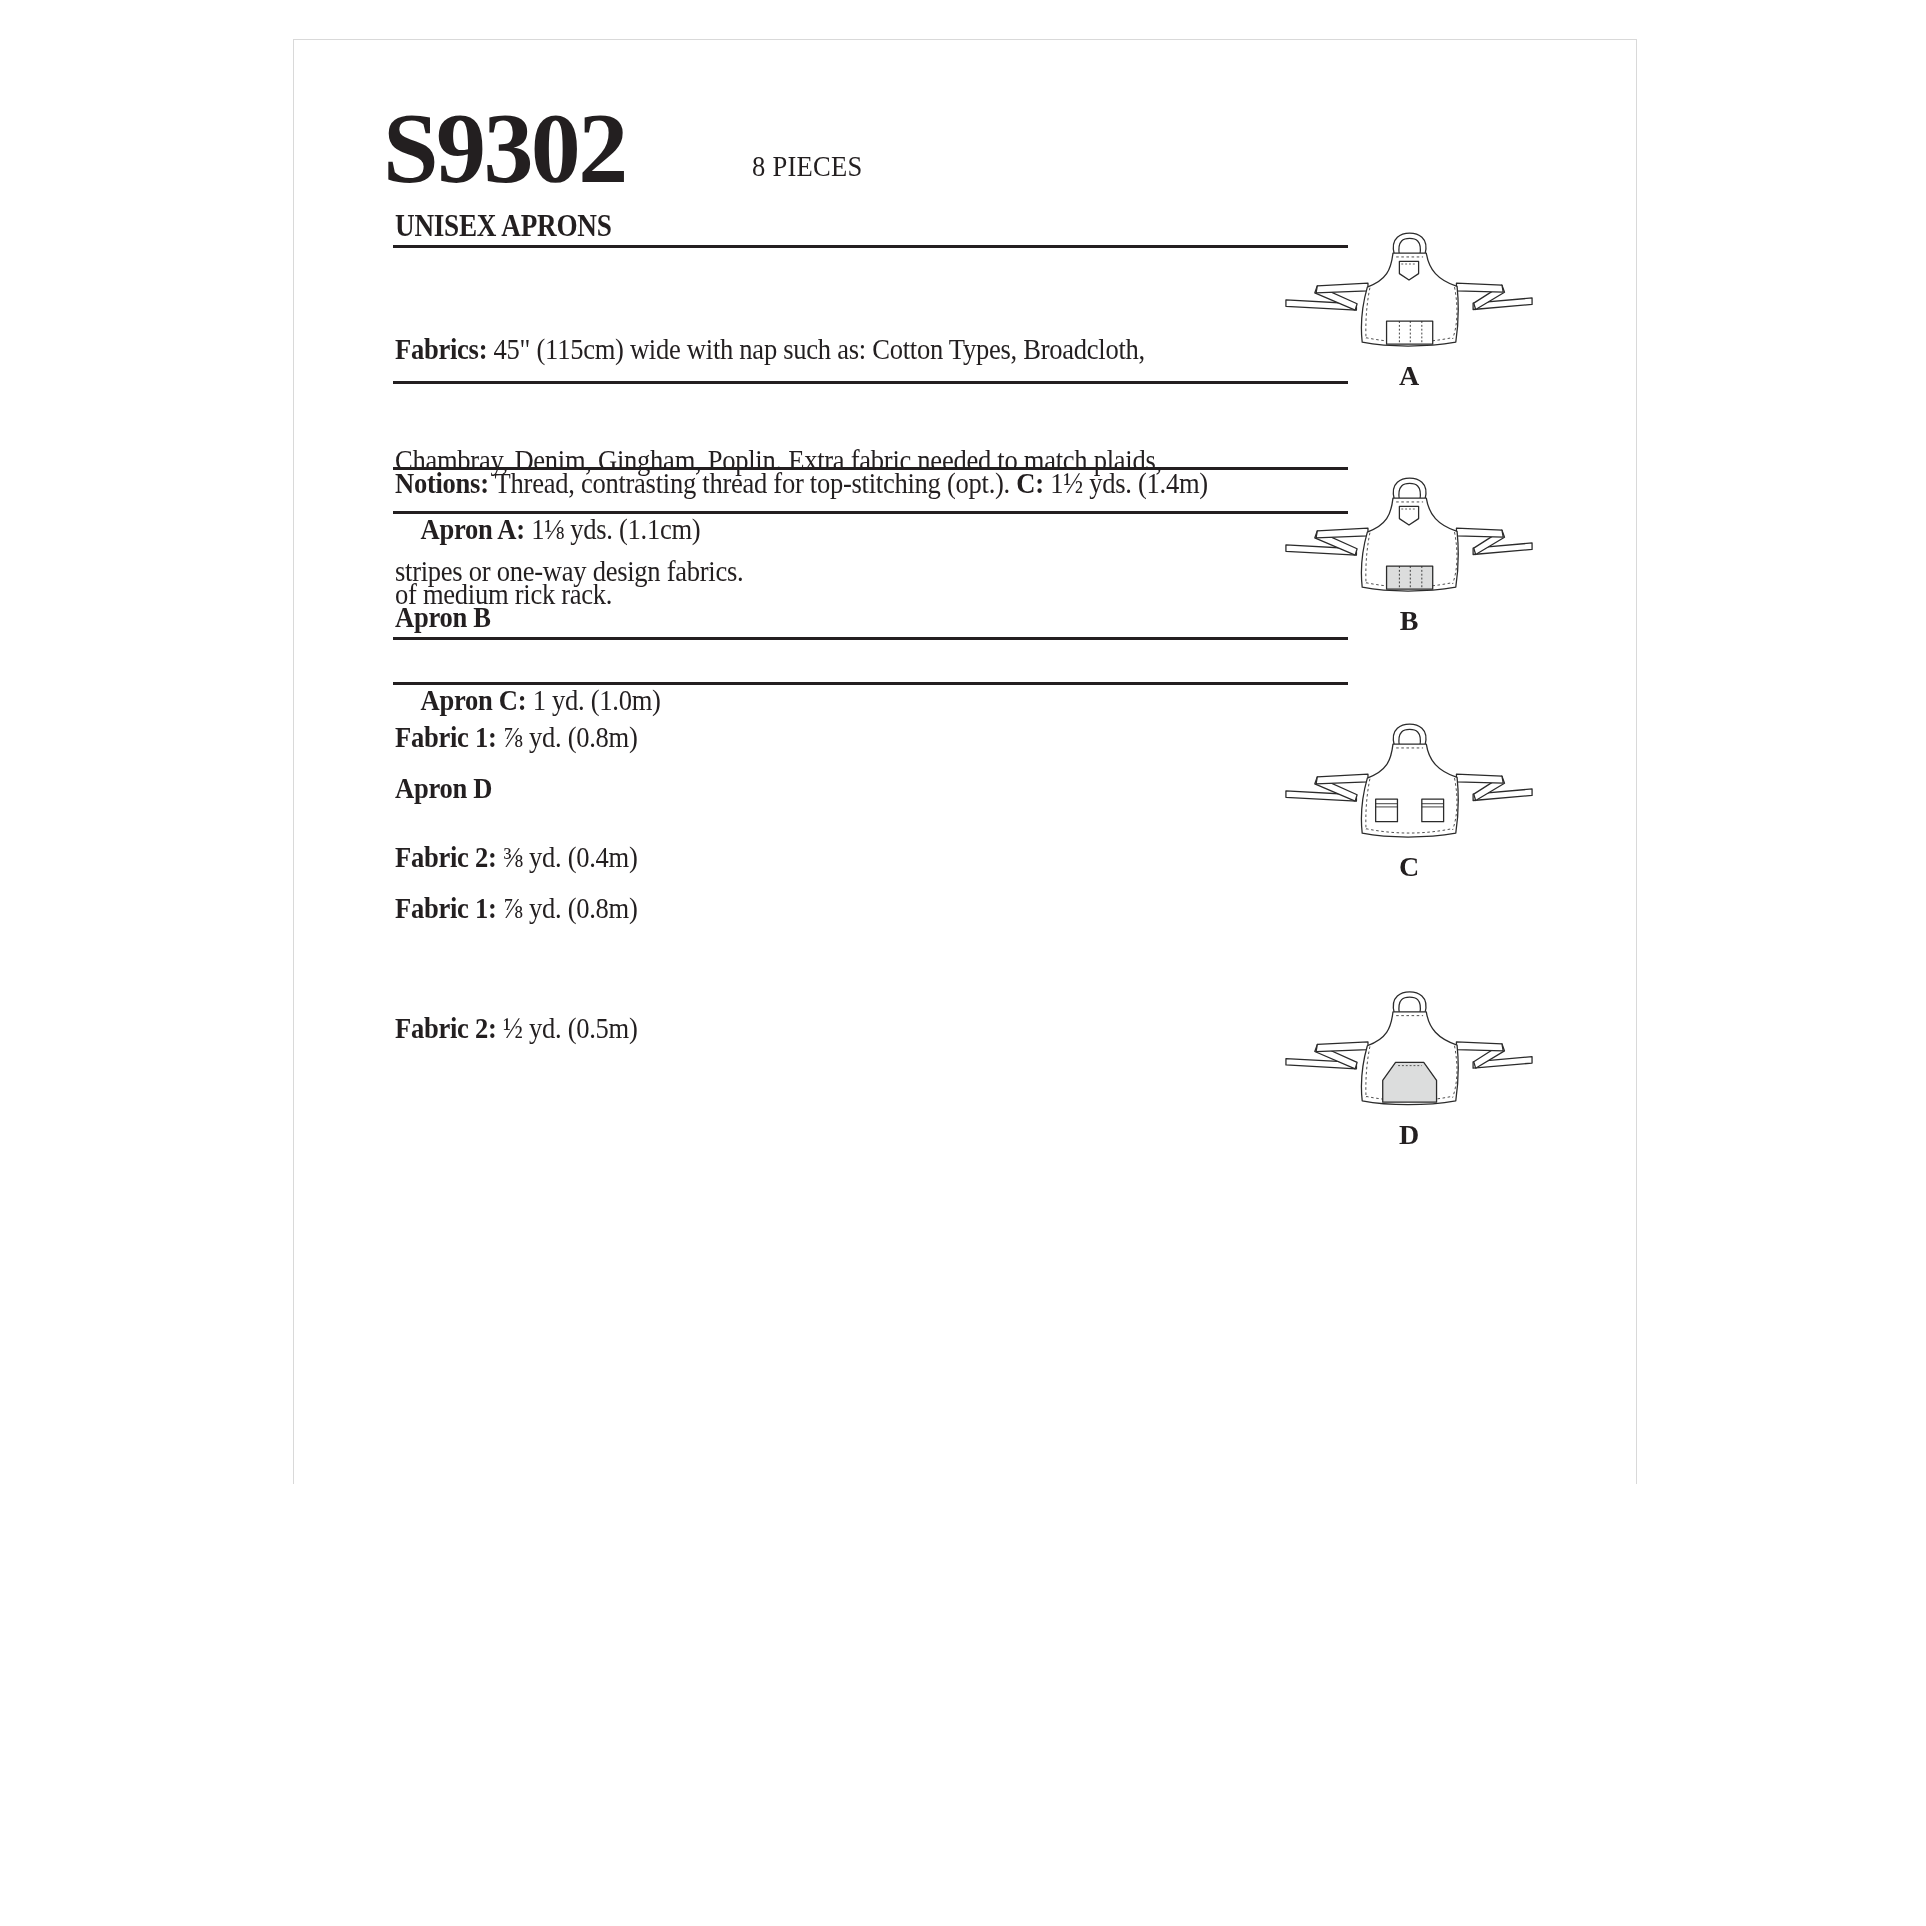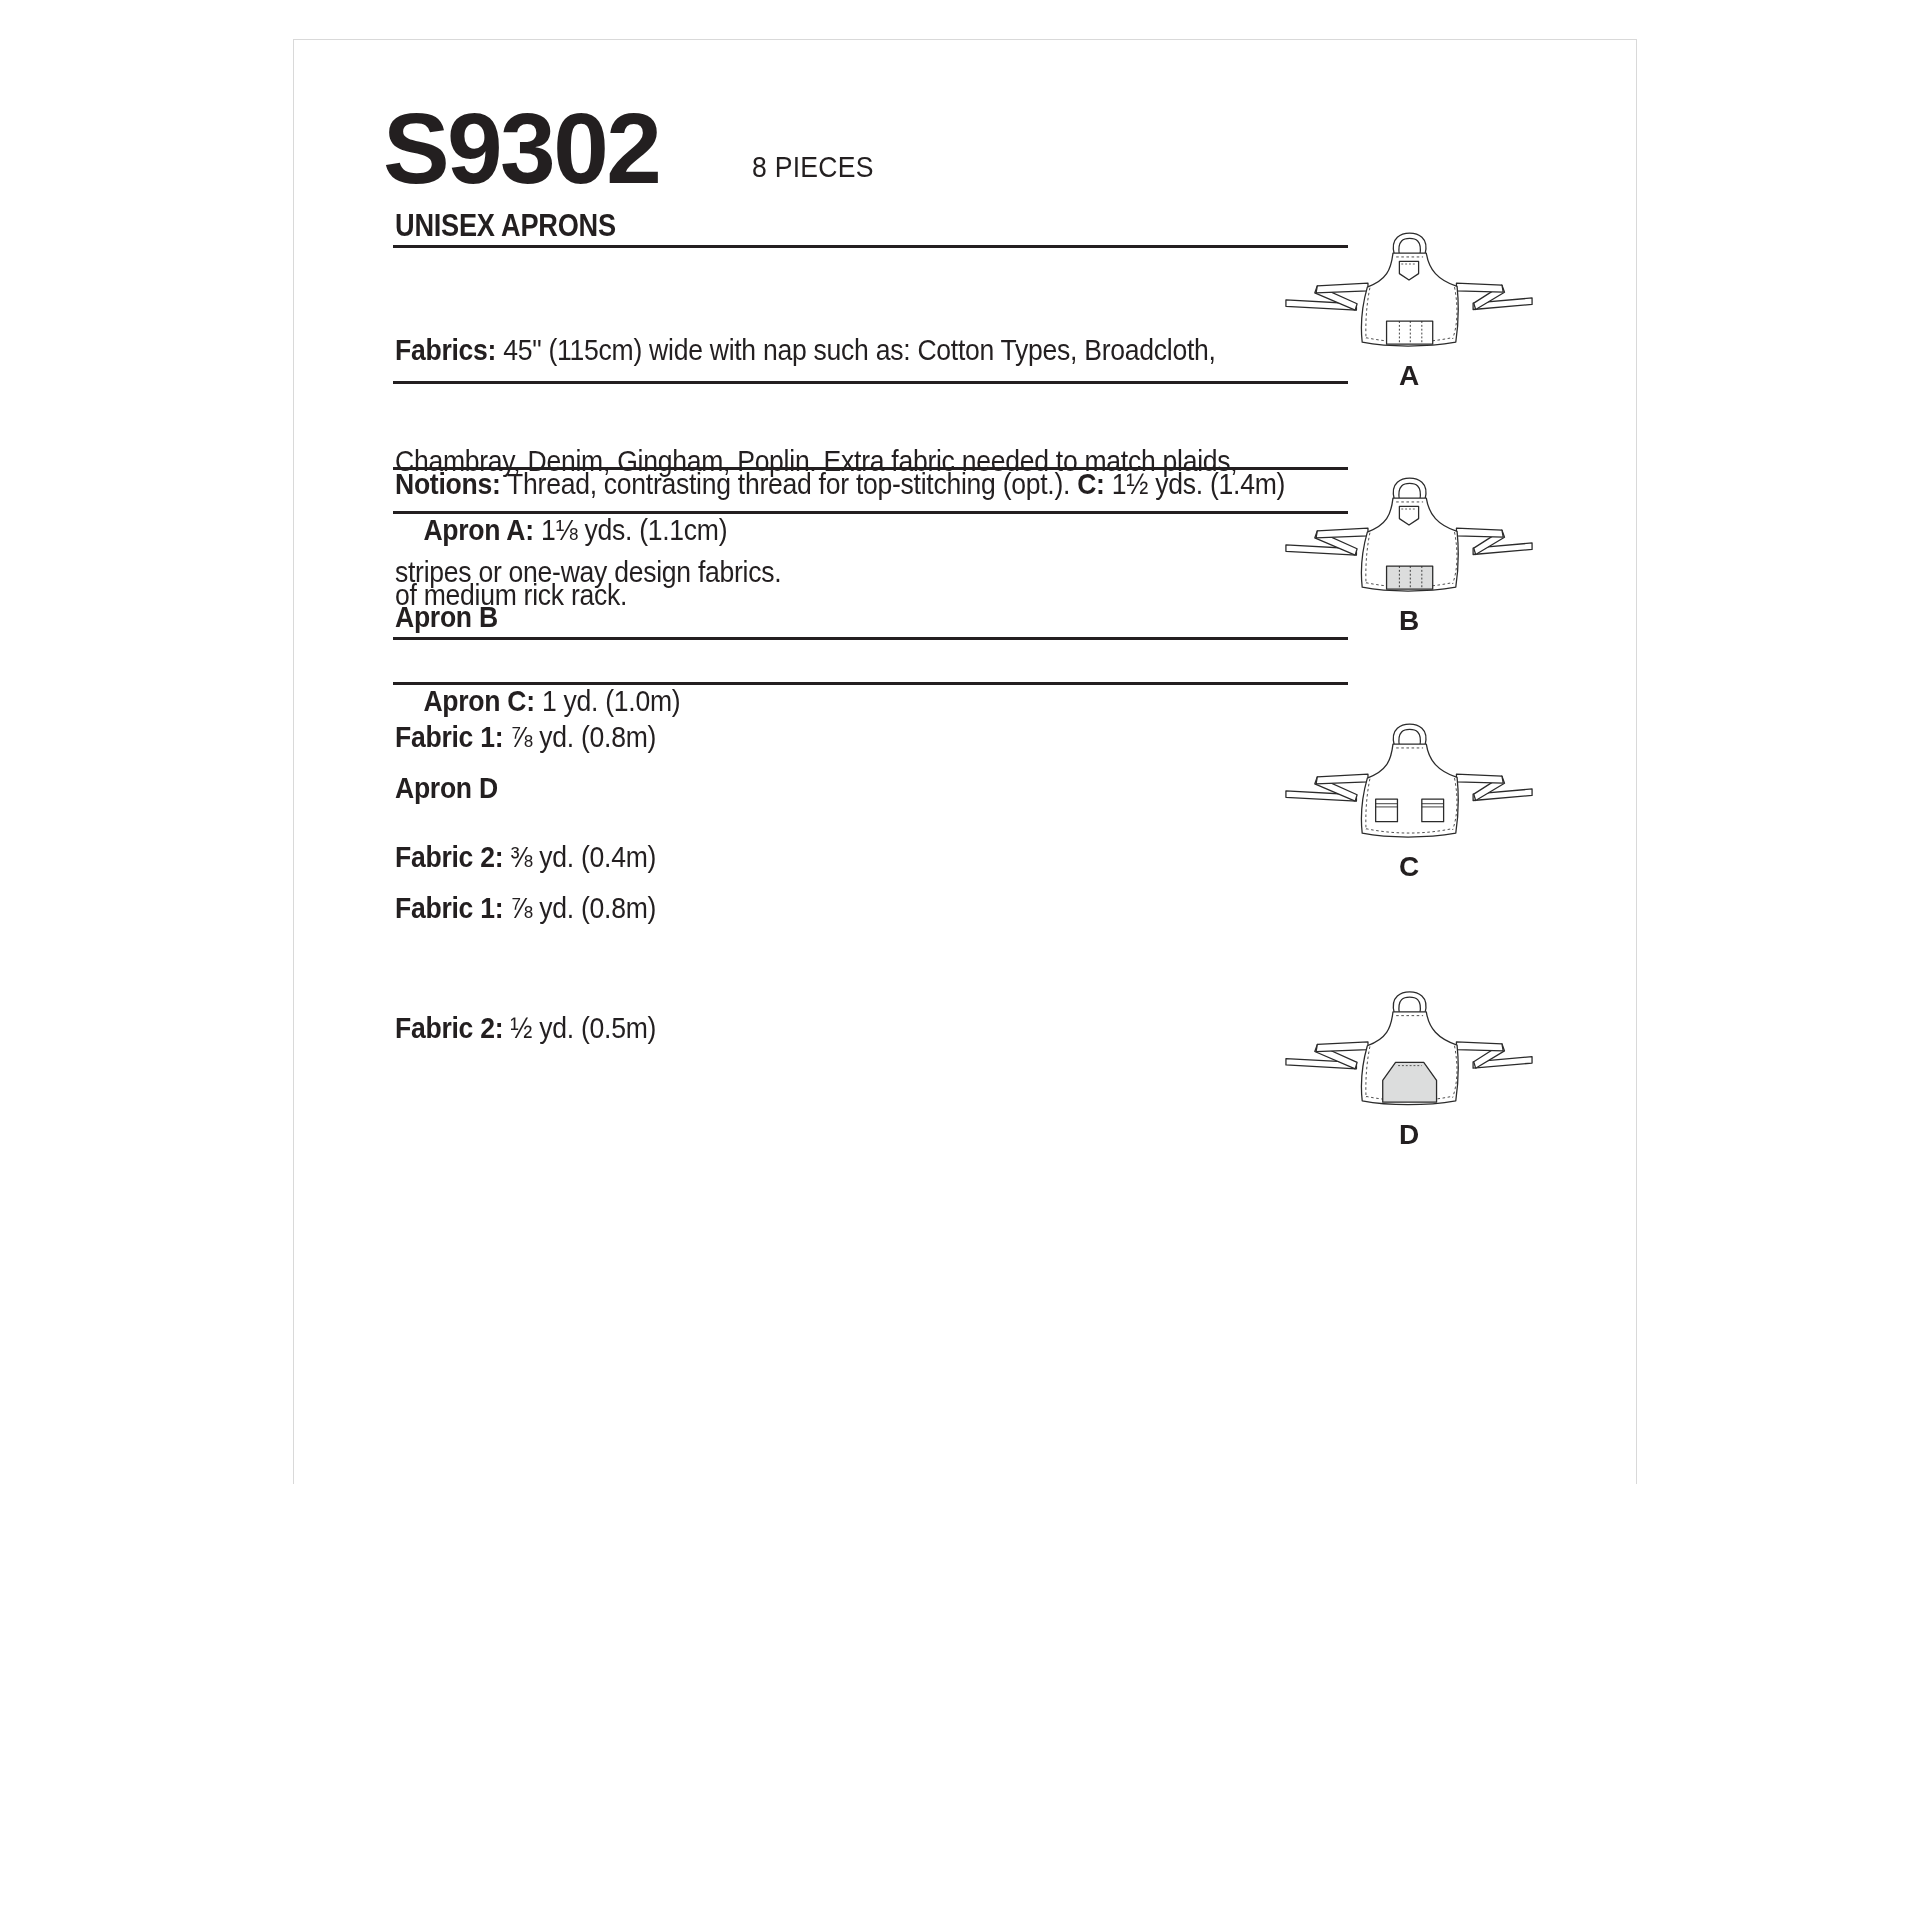--- a/index.html
+++ b/index.html
@@ -1,17 +1,17 @@
 <!DOCTYPE html>
 <html style="font-size:10.3px"><head>
 <meta charset="utf-8">
 <style>
   html,body{margin:0;padding:0;background:#ffffff;}
   #canvas{position:relative;width:1926px;height:1484px;background:#ffffff;overflow:hidden;
-          font-family:Liberation Sans, sans-serif;color:#231f20;}
+          font-family:Liberation Serif, serif;color:#231f20;}
   .page{position:absolute;left:293px;top:39px;width:1344px;height:1853px;
         background:#ffffff;border:1.9px solid #d9d9d9;box-sizing:border-box;}
   .pattern-number{position:absolute;left:383px;top:98px;margin:0;
         font-size:100px;font-weight:bold;letter-spacing:-2.6px;line-height:1;white-space:pre;}
   .pieces{position:absolute;left:752px;top:152px;font-size:29.5px;line-height:1;
         letter-spacing:0.3px;transform:scaleX(0.9);transform-origin:0 0;white-space:pre;}
   .category{position:absolute;left:395px;top:207px;margin:0;font-size:32px;font-weight:bold;
         line-height:37px;letter-spacing:-0.3px;transform:scaleX(0.85);transform-origin:0 0;white-space:pre;}
   .t{position:absolute;left:395px;font-size:29.5px;line-height:37px;letter-spacing:-0.3px;
         transform:scaleX(0.9);transform-origin:0 0;white-space:pre;}

